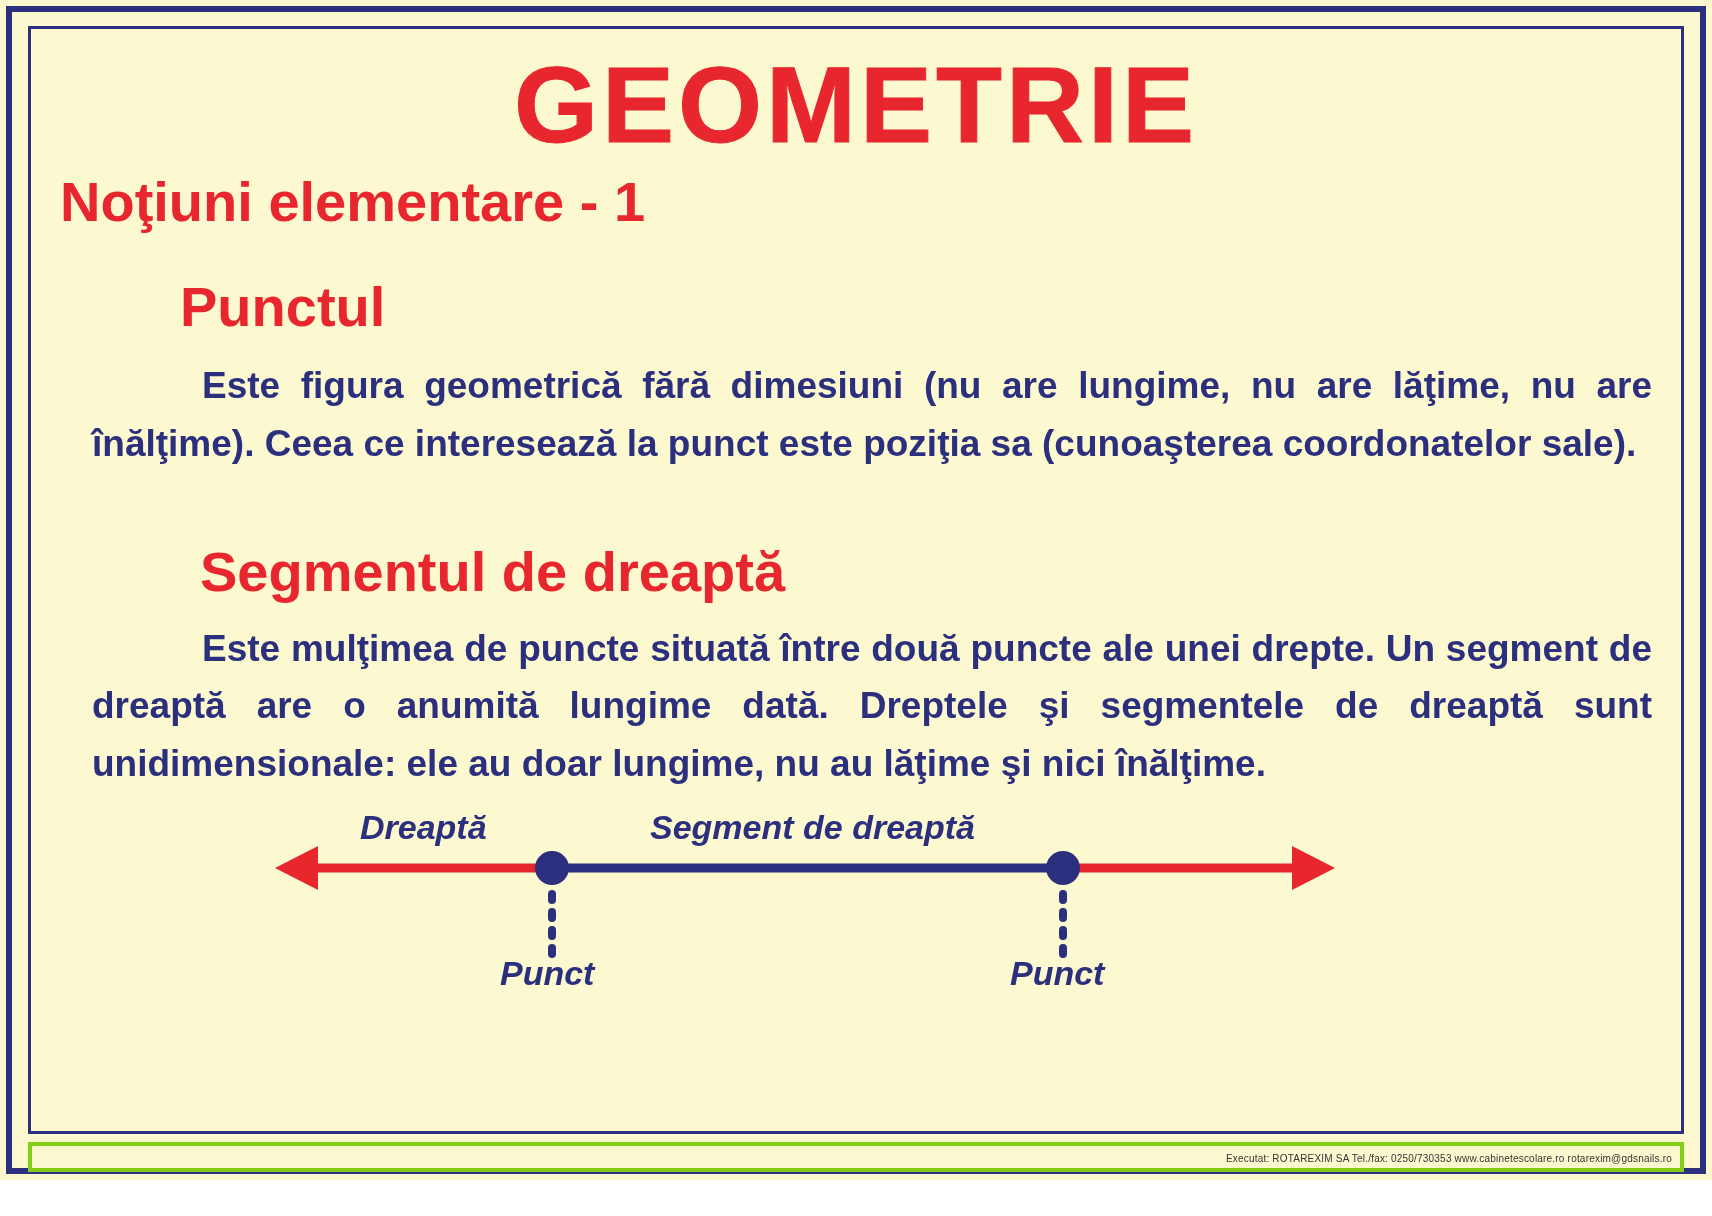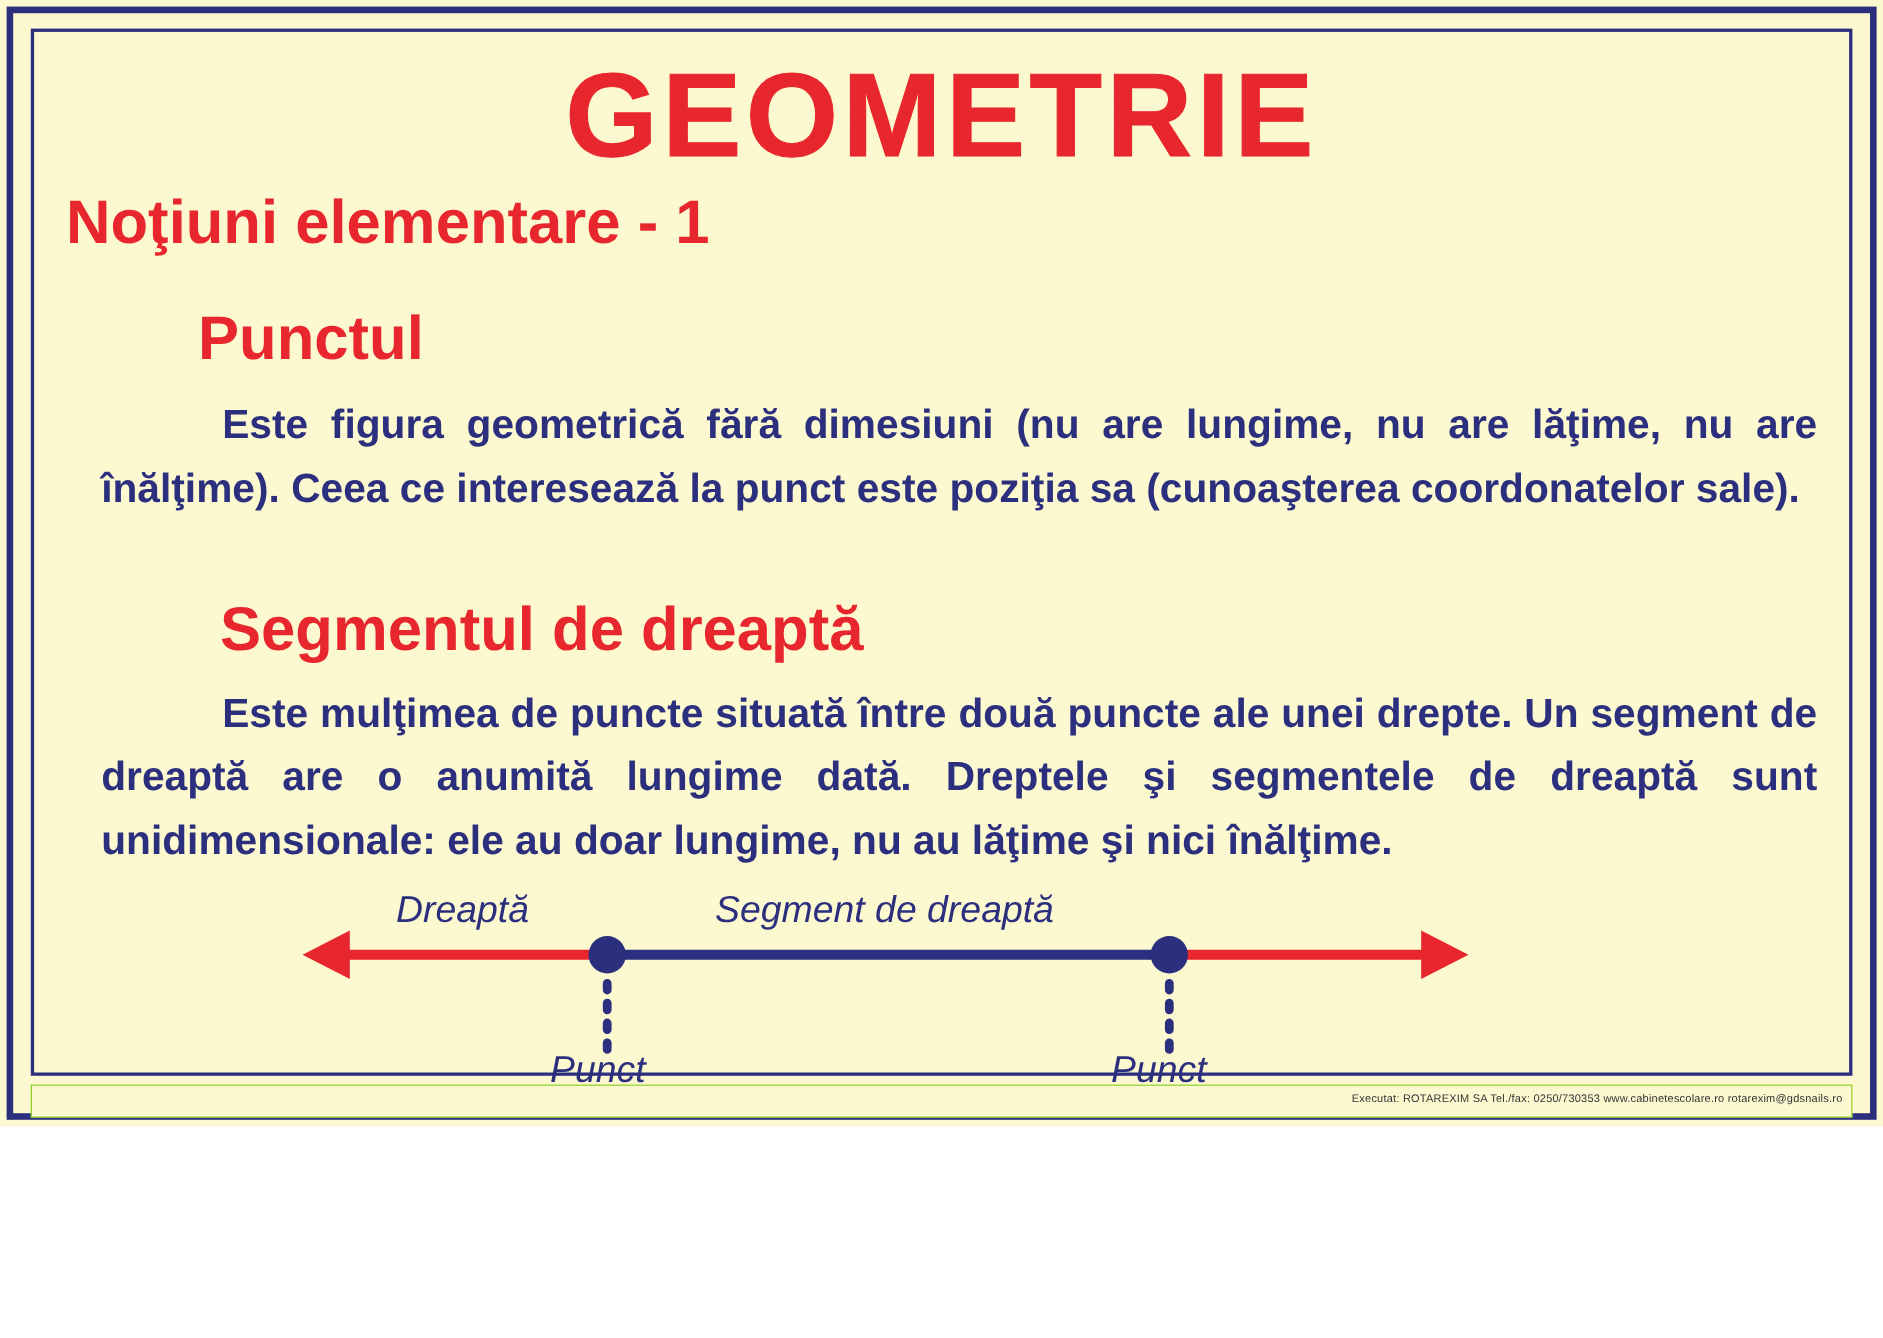--- a/index.html
+++ b/index.html
@@ -11,21 +11,21 @@
     width: 1712px;
     height: 1216px;
     font-family: "Liberation Sans", sans-serif;
     overflow: hidden;
   }
   .poster {
     position: absolute;
     left: 0;
     top: 0;
     width: 1712px;
-    height: 1024px;
+    height: 1180px;
     background: #fcf8cf;
     box-sizing: border-box;
   }
   .outer-border {
     position: absolute;
     left: 6px;
     top: 6px;
     right: 6px;
     bottom: 6px;
     border: 6px solid #2b2f7e;
@@ -92,36 +92,36 @@
     position: relative;
     margin-top: 14px;
     height: 210px;
   }
   .diagram svg {
     display: block;
   }
   .lbl {
     position: absolute;
     color: #2b2f7e;
-    font-weight: normal;
+    font-weight: bold;
     font-style: italic;
     font-size: 34px;
     white-space: nowrap;
   }
   .lbl-dreapta { left: 300px; top: 2px; }
   .lbl-segment { left: 590px; top: 2px; }
   .lbl-punct1 { left: 440px; top: 148px; }
   .lbl-punct2 { left: 950px; top: 148px; }
   .footer {
     position: absolute;
     left: 28px;
     right: 28px;
     bottom: 8px;
     height: 30px;
-    border: 1px solid #84cc16;
+    border: 4px solid #84cc16;
     box-sizing: border-box;
     background: #fcf8cf;
   }
   .footer-text {
     position: absolute;
     right: 8px;
     top: 7px;
     font-size: 10px;
     color: #333;
     white-space: nowrap;

